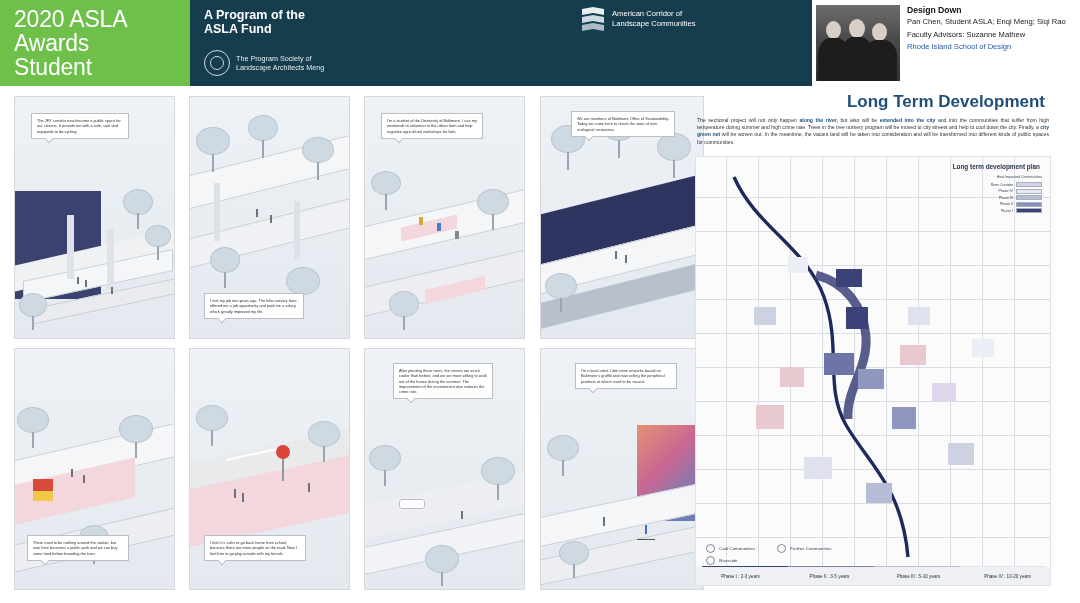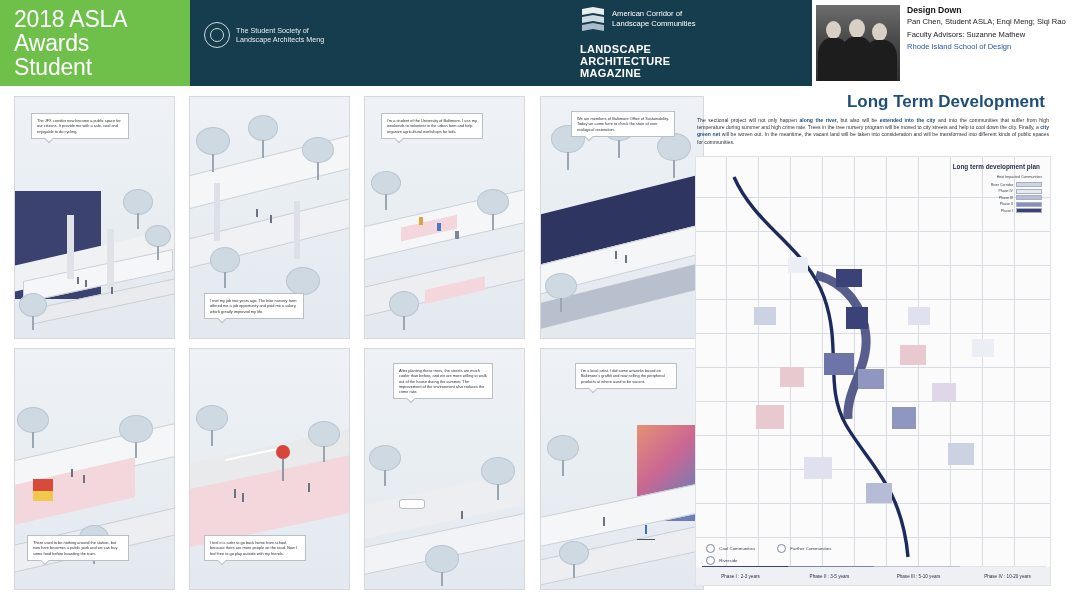--- a/index.html
+++ b/index.html
@@ -119,54 +119,53 @@
 </style>
 </head>
 <body>
 
 <div class="board">
 
   <div class="header">
 
     <div class="hdr-green">
       <div class="title">
-        <div>2018 ASLA</div>
+        <div>2020 ASLA</div>
         <div>Awards</div>
         <div>Student</div>
       </div>
     </div>
 
     <div class="hdr-navy">
 
       <div class="hdr-block hdr-fund">
+        <div class="fund-title">
+          <div>A Program of the</div>
+          <div>ASLA Fund</div>
+        </div>
         <div class="fund-logo-row">
           <div class="seal"></div>
           <div class="ltxt">
-            <div>The Student Society of</div>
+            <div>The Program Society of</div>
             <div>Landscape Architects Meng</div>
           </div>
         </div>
       </div>
 
       <div class="hdr-block hdr-mag">
         <div class="mag-top">
           <svg class="mag-mark" viewBox="0 0 26 30">
             <path d="M2 3 L13 1 L24 3 L24 9 L13 7 L2 9 Z" fill="#e9eef1"></path>
             <path d="M2 11 L13 9 L24 11 L24 17 L13 15 L2 17 Z" fill="#cfdbe2"></path>
             <path d="M2 19 L13 17 L24 19 L24 25 L13 23 L2 25 Z" fill="#a9bcc8"></path>
           </svg>
           <div class="mag-asla">
             <div>American Corridor of</div>
             <div>Landscape Communities</div>
           </div>
-        </div>
-        <div class="mag-name">
-          <div>LANDSCAPE</div>
-          <div>ARCHITECTURE</div>
-          <div>MAGAZINE</div>
         </div>
       </div>
 
       <div class="hdr-authors">
         <div class="photo">
           <div class="ph-bg"></div>
           <div class="head" style="left:10px;top:16px;width:15px;height:18px;"></div>
           <div class="body" style="left:2px;top:33px;width:31px;height:43px;"></div>
           <div class="head" style="left:33px;top:14px;width:16px;height:19px;"></div>
           <div class="body" style="left:25px;top:32px;width:32px;height:44px;"></div>

